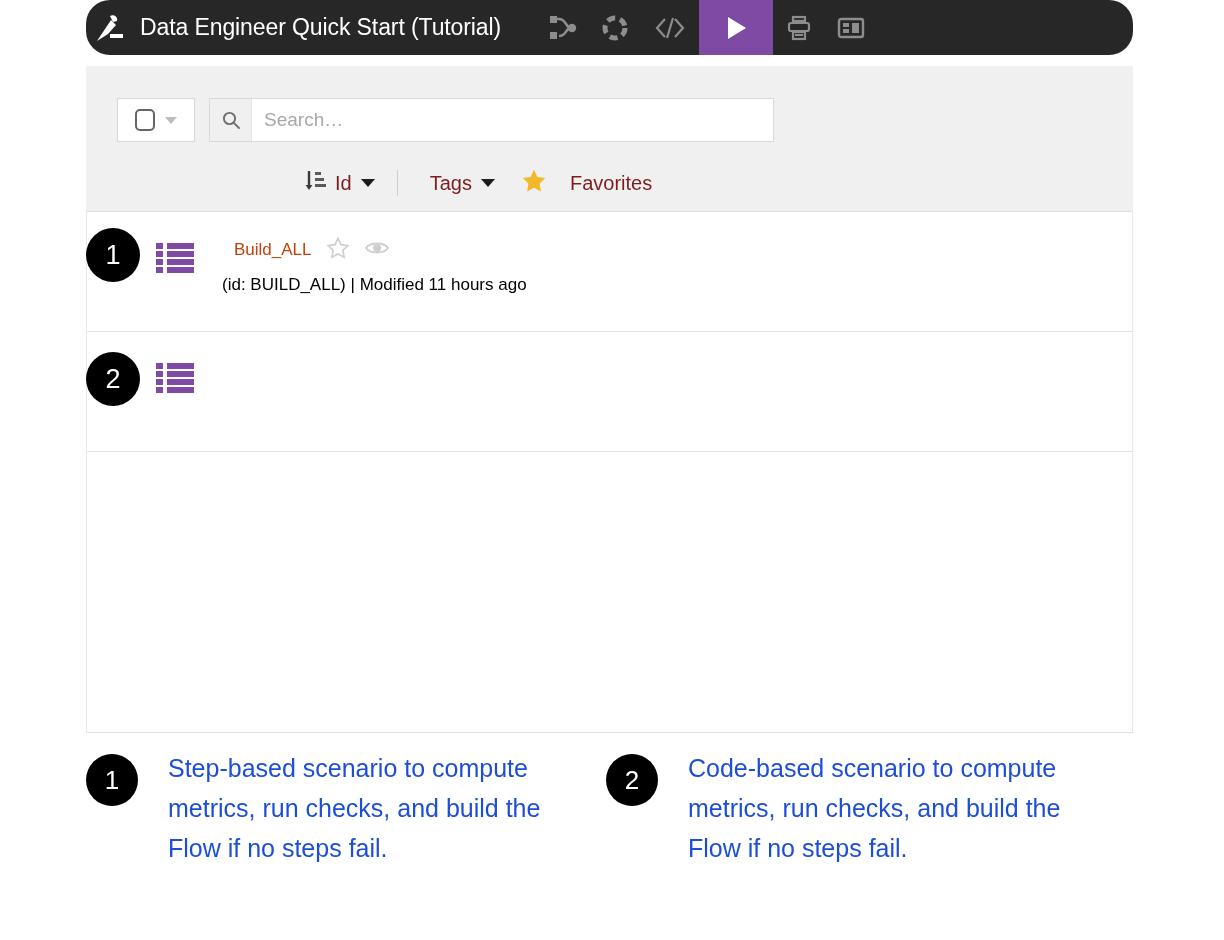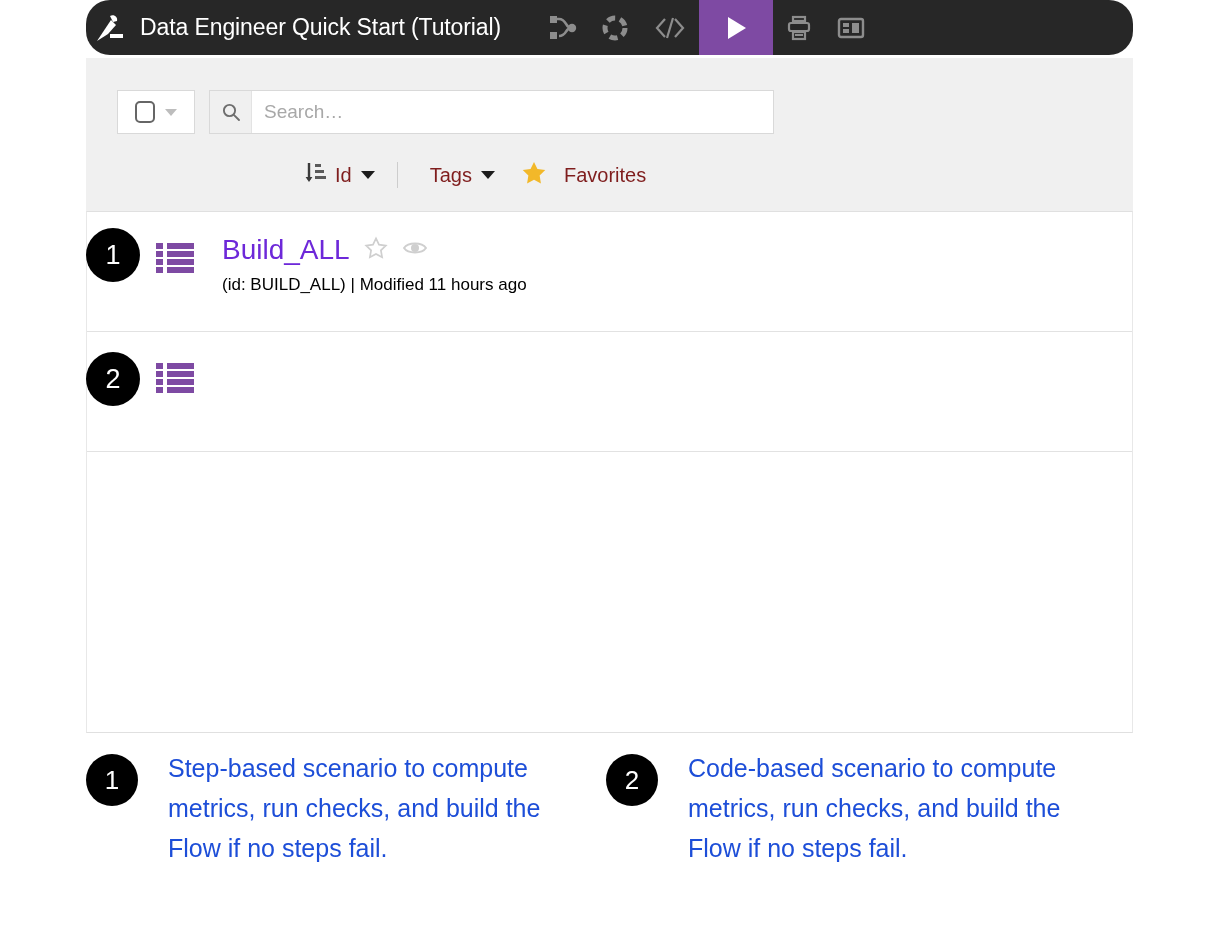--- a/index.html
+++ b/index.html
@@ -73,21 +73,21 @@
   .tb-icon.wide { width: 58px; }
   .tb-icon.run {
     background: #7e4aa3;
     width: 74px;
   }
 
   
   .search-area {
     position: absolute;
     left: 0;
-    top: 58px;
+    top: 66px;
     width: 1047px;
     height: 196px;
     background: #f0f0f0;
     box-sizing: border-box;
   }
   .search-row {
     position: absolute;
     left: 31px;
     top: 32px;
     display: flex;
@@ -170,21 +170,21 @@
     height: 26px;
     background: #cdcdcd;
     margin: 0 26px 0 22px;
   }
   .caret-solid {
     width: 0; height: 0;
     border-left: 7px solid transparent;
     border-right: 7px solid transparent;
     border-top: 8px solid #1c1c1c;
   }
-  .fav-label { margin-left: 8px; }
+  .fav-label { margin-left: 14px; }
 
   
   .list-wrap {
     position: absolute;
     left: 0;
     top: 211px;
     width: 1047px;
     height: 522px;
     background: #ffffff;
     border-top: 1px solid #e0e0e0;
@@ -209,23 +209,24 @@
     flex: 0 0 auto;
   }
   .row-text { margin-left: 24px; }
   .row-title-line {
     display: flex;
     align-items: center;
     gap: 14px;
     height: 32px;
   }
   .row-title {
-    font-size: 28px;
-    color: #6d28d9;
+    font-size: 17px;
+    color: #c2410c;
     white-space: nowrap;
+    margin-left: 12px;
   }
   .row-sub {
     margin-top: 9px;
     font-size: 17px;
     color: #000000;
     white-space: nowrap;
   }
 
   
   .badge {

